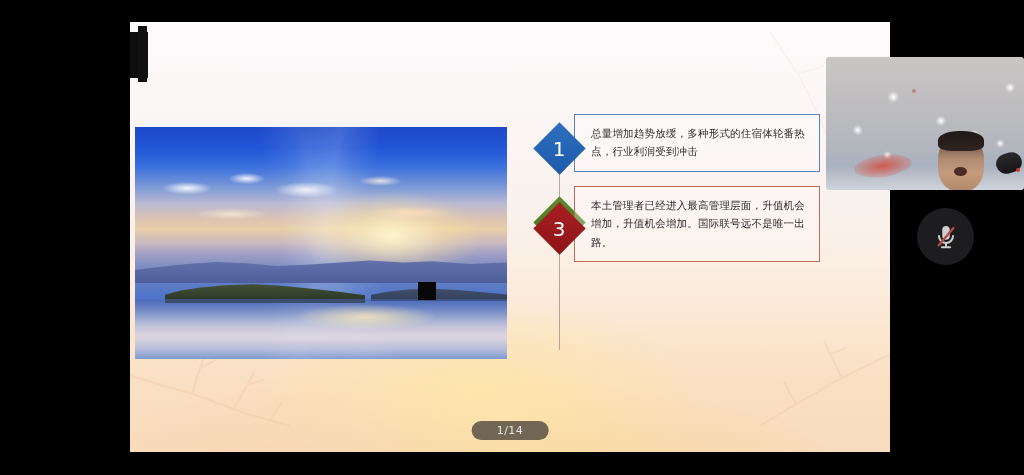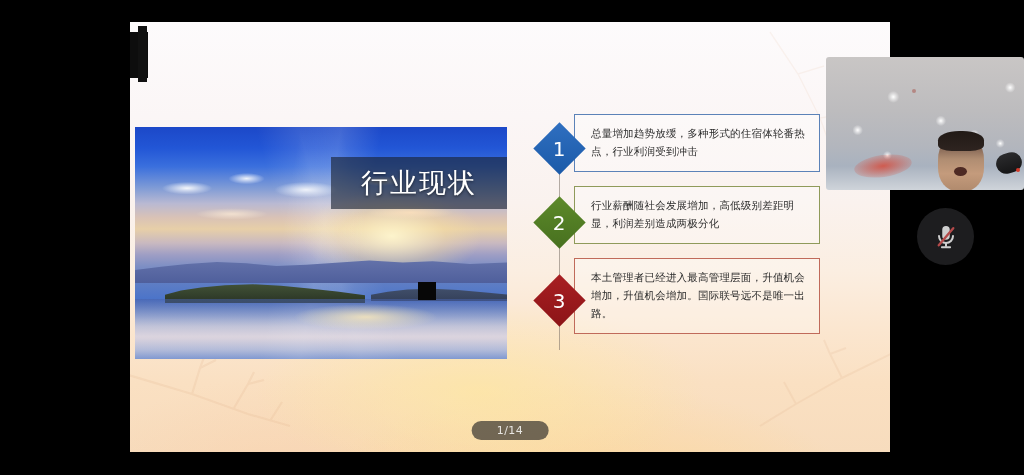--- a/index.html
+++ b/index.html
@@ -152,43 +152,37 @@
 
     <div class="photo">
       <div class="ph-sunray"></div>
       <div class="ph-clouds"></div>
       <div class="ph-clouds2"></div>
       <div class="ph-hills"></div>
       <div class="ph-island"></div>
       <div class="ph-island2"></div>
       <div class="ph-refl"></div>
       <div class="ph-black"></div>
-      <div class="ph-title">
-        <span>行业现状</span>
-      </div>
     </div>
 
     <div class="steps">
       <div class="vline"></div>
 
       <div class="step s1">
         <div class="dia">
           <b>1</b>
         </div>
         <div class="box">
           <p>总量增加趋势放缓，多种形式的住宿体轮番热点，行业利润受到冲击</p>
         </div>
       </div>
 
       <div class="step s2">
         <div class="dia">
           <b>2</b>
-        </div>
-        <div class="box">
-          <p>行业薪酬随社会发展增加，高低级别差距明显，利润差别造成两极分化</p>
         </div>
       </div>
 
       <div class="step s3">
         <div class="dia">
           <b>3</b>
         </div>
         <div class="box">
           <p>本土管理者已经进入最高管理层面，升值机会增加，升值机会增加。国际联号远不是唯一出路。</p>
         </div>

